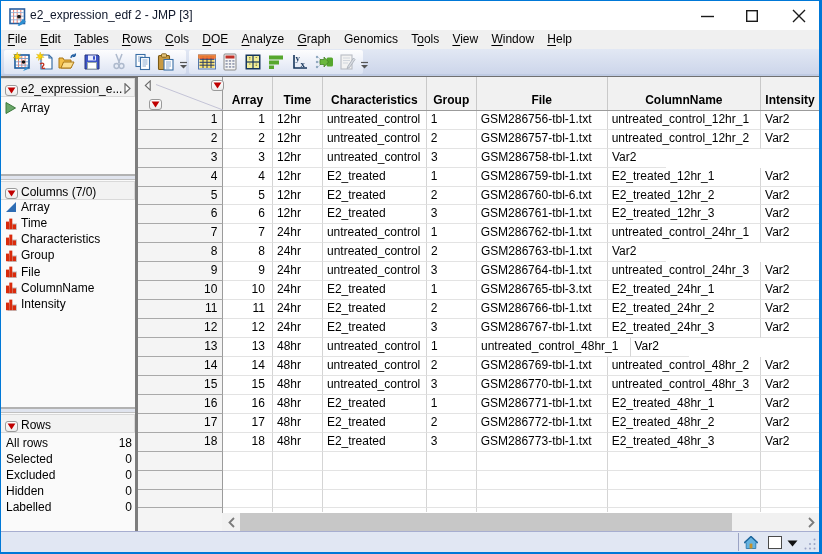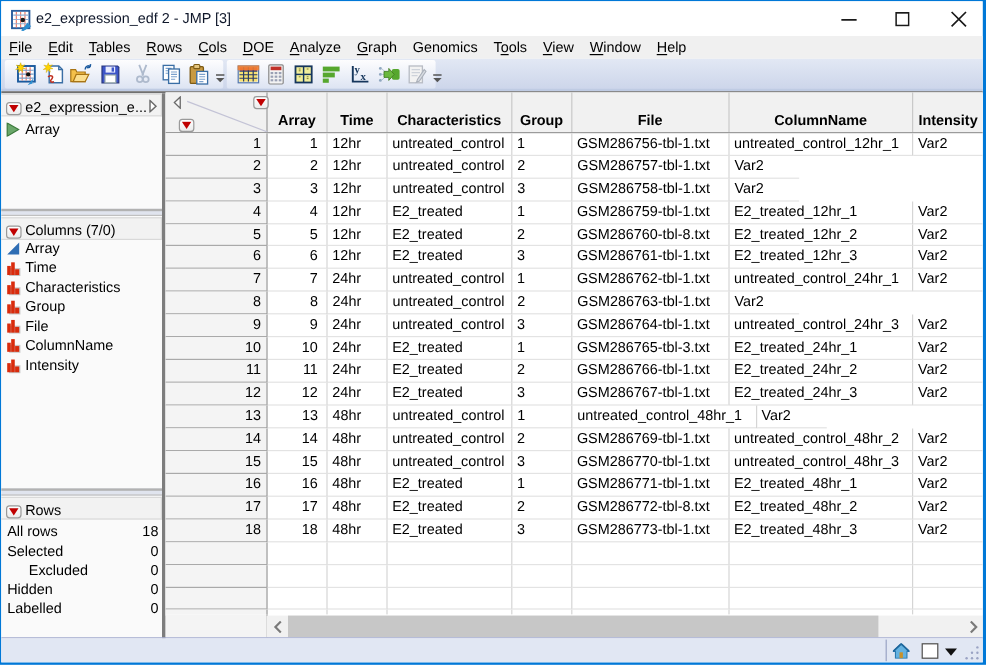--- a/index.html
+++ b/index.html
@@ -279,21 +279,21 @@
       <div class="phead" style="top:336px">
         <span class="rtbtn">
           <svg width="9" height="7" viewBox="0 0 10 8">
             <path d="M0.5 0.5 L9.5 0.5 L5 7.5 Z" fill="#c00000"></path>
           </svg>
         </span>
         <span>Rows</span>
       </div>
       <div class="sitem" style="top:357.5px"><span style="margin-left:5px">All rows</span><span class="num">18</span></div>
       <div class="sitem" style="top:373.4px"><span style="margin-left:5px">Selected</span><span class="num">0</span></div>
-      <div class="sitem" style="top:389.3px"><span style="margin-left:23px">Excluded</span><span class="num">0</span></div>
+      <div class="sitem" style="top:389.3px"><span style="margin-left:5px">Excluded</span><span class="num">0</span></div>
       <div class="sitem" style="top:405.2px"><span style="margin-left:5px">Hidden</span><span class="num">0</span></div>
       <div class="sitem" style="top:421.1px"><span style="margin-left:5px">Labelled</span><span class="num">0</span></div>
     </div>
 <div class="abs" id="vdiv"></div>
 <div class="abs" id="table">
       <div id="thead">
         <div class="hc" style="width:85.5px;border-right:1.3px solid #9b9b9b">
           <svg class="abs" style="left:0;top:0" width="85" height="33" viewBox="0 0 85 33">
             <line x1="18" y1="7.5" x2="85" y2="33" stroke="#c3c3d6" stroke-width="1"></line>
           </svg>
@@ -343,20 +343,21 @@
         <div class="c6">untreated_control_12hr_1</div>
         <div class="c7">Var2</div>
       </div>
       <div class="trow">
         <div class="rn">2</div>
         <div class="c1">2</div>
         <div class="c2">12hr</div>
         <div class="c3">untreated_control</div>
         <div class="c4">2</div>
         <div class="c5">GSM286757-tbl-1.txt</div>
+        <div class="c6">untreated_control_12hr_2</div>
         <div class="c7">Var2</div>
       </div>
       <div class="trow">
         <div class="rn">3</div>
         <div class="c1">3</div>
         <div class="c2">12hr</div>
         <div class="c3">untreated_control</div>
         <div class="c4">3</div>
         <div class="c5">GSM286758-tbl-1.txt</div>
         <div class="c7">Var2</div>
@@ -370,21 +371,21 @@
         <div class="c5">GSM286759-tbl-1.txt</div>
         <div class="c6">E2_treated_12hr_1</div>
         <div class="c7">Var2</div>
       </div>
       <div class="trow">
         <div class="rn">5</div>
         <div class="c1">5</div>
         <div class="c2">12hr</div>
         <div class="c3">E2_treated</div>
         <div class="c4">2</div>
-        <div class="c5">GSM286760-tbl-8.txt</div>
+        <div class="c5">GSM286760-tbl-6.txt</div>
         <div class="c6">E2_treated_12hr_2</div>
         <div class="c7">Var2</div>
       </div>
       <div class="trow">
         <div class="rn">6</div>
         <div class="c1">6</div>
         <div class="c2">12hr</div>
         <div class="c3">E2_treated</div>
         <div class="c4">3</div>
         <div class="c5">GSM286761-tbl-1.txt</div>
@@ -488,21 +489,21 @@
         <div class="c5">GSM286771-tbl-1.txt</div>
         <div class="c6">E2_treated_48hr_1</div>
         <div class="c7">Var2</div>
       </div>
       <div class="trow">
         <div class="rn">17</div>
         <div class="c1">17</div>
         <div class="c2">48hr</div>
         <div class="c3">E2_treated</div>
         <div class="c4">2</div>
-        <div class="c5">GSM286772-tbl-8.txt</div>
+        <div class="c5">GSM286772-tbl-1.txt</div>
         <div class="c6">E2_treated_48hr_2</div>
         <div class="c7">Var2</div>
       </div>
       <div class="trow">
         <div class="rn">18</div>
         <div class="c1">18</div>
         <div class="c2">48hr</div>
         <div class="c3">E2_treated</div>
         <div class="c4">3</div>
         <div class="c5">GSM286773-tbl-1.txt</div>

